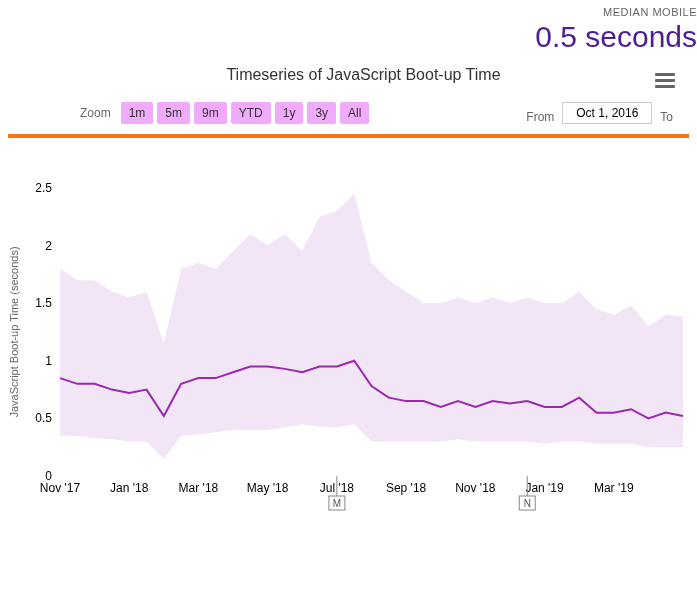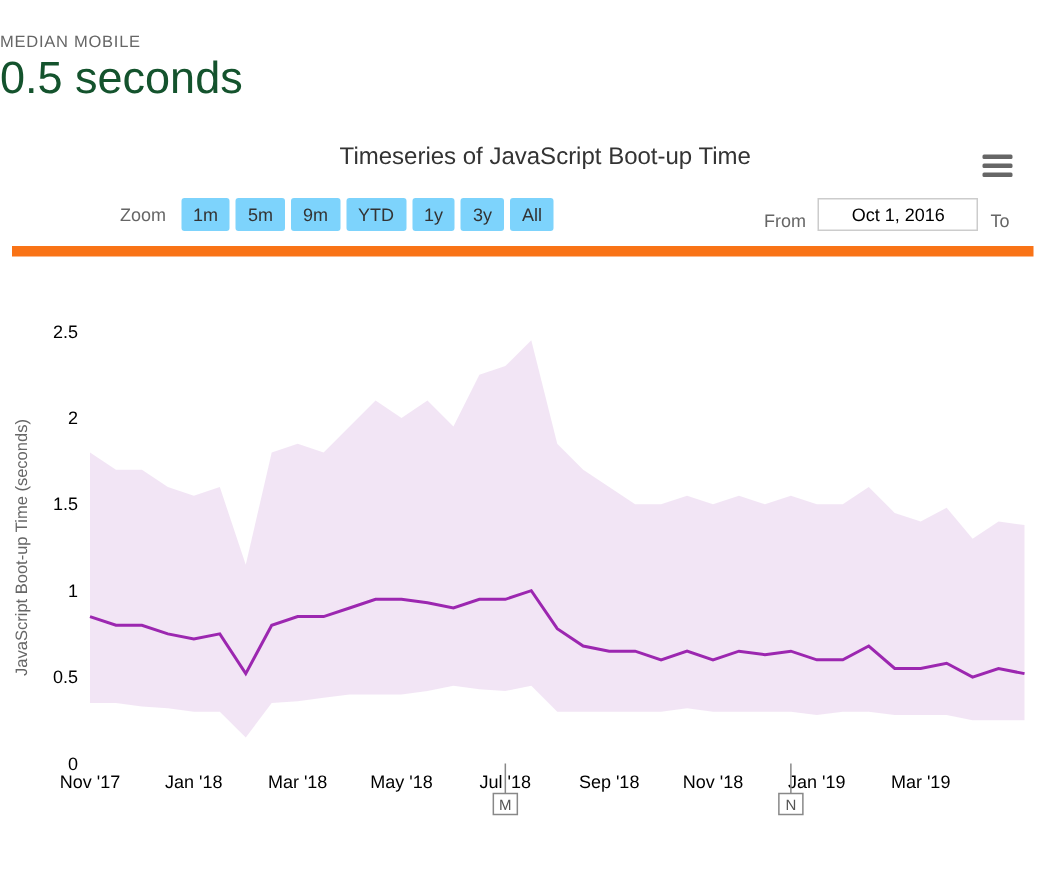--- a/index.html
+++ b/index.html
@@ -5,46 +5,46 @@
   * { box-sizing: border-box; margin: 0; padding: 0; }
   body {
     font-family: "Lucida Grande", "Lucida Sans Unicode", Arial, Helvetica, sans-serif;
     font-size: 12px;
     color: #333;
     width: 697px;
     height: 591px;
     position: relative;
     background: #fff;
   }
-  .header { text-align: left; padding-top: 22px; }
+  .header { text-align: right; padding-top: 6px; }
   .header-label { font-size: 11px; color: #666; letter-spacing: 0.5px; }
-  .header-value { font-size: 30px; color: #14532d; font-weight: 400; margin-top: 2px; }
+  .header-value { font-size: 30px; color: #4c1d95; font-weight: 400; margin-top: 2px; }
   .header-change { font-size: 14px; color: #0a8a2c; font-weight: 600; margin-top: 2px; }
   .header-change .tri { display:inline-block; width:0; height:0; border-left:6px solid transparent; border-right:6px solid transparent; border-top:10px solid #0a8a2c; vertical-align: -1px; margin-right:2px;}
-  .chart-title-area { text-align:center; margin-top:26px; position:relative;padding-left:30px; }
+  .chart-title-area { text-align:center; margin-top:12px; position:relative;padding-left:30px; }
   .chart-title { font-size: 16px; color:#333; }
   .chart-subtitle { font-size: 11px; color:#666; margin-top:2px; }
   .menu-btn { position:absolute; right:20px; top:4px; width:24px; height:22px; cursor:pointer; }
   .menu-btn div { height:3px; background:#666; border-radius:1px; margin:3px 2px; }
   .controls {
     display:flex; align-items:center; justify-content:space-between;
     padding: 18px 16px 10px 72px;
-    border-bottom:7px solid #f97316;
+    border-bottom:4px solid #f97316;
     margin: 0 8px;
     font-size: 12px; color:#666;
   }
   .zoom-group { display:flex; align-items:center; gap:4px; }
   .zoom-group span.zlabel { margin-right: 6px; color:#666; }
   .zoom-btn {
-    background:#7dd3fc; border:none; padding:4px 8px; font-size:12px;
+    background:#f0abfc; border:none; padding:4px 8px; font-size:12px;
     color:#333; cursor:pointer; border-radius:2px;text-align:center;
   }
   .date-group { display:flex; align-items:flex-end; gap:8px; }
   .date-input {
-    border:1px solid #ccc; padding:3px 8px; font-size:12px; width:107px;
+    border:1px solid #ccc; padding:3px 8px; font-size:12px; width:90px;
     text-align:center; background:#fff; font-family:inherit;
   }
   .chart-area { position:relative; margin-top: 40px; }
   svg.plot { display:block; }
   .ylabel { font-size:11px; fill:#666; }
   .median-line { fill:none; stroke:#9c27b0; stroke-width:2; }
   .band { fill:#e9d4ef; fill-opacity:0.6; stroke:none; }
   .flag-rect { fill:#fff; stroke:#888; stroke-width:1; }
   .flag-text { font-size:10px; fill:#555; text-anchor:middle; }
   .flag-stem { stroke:#888; stroke-width:1; }

